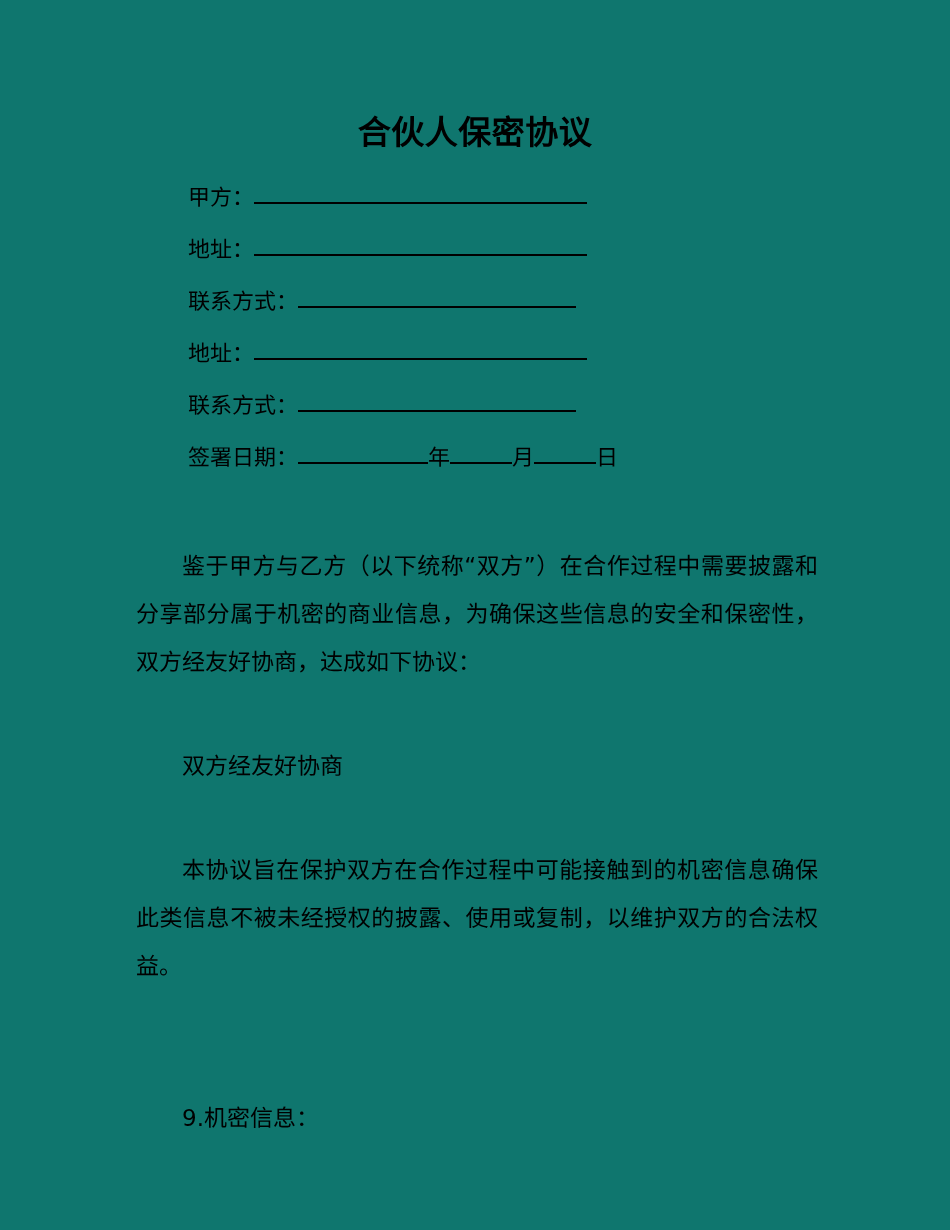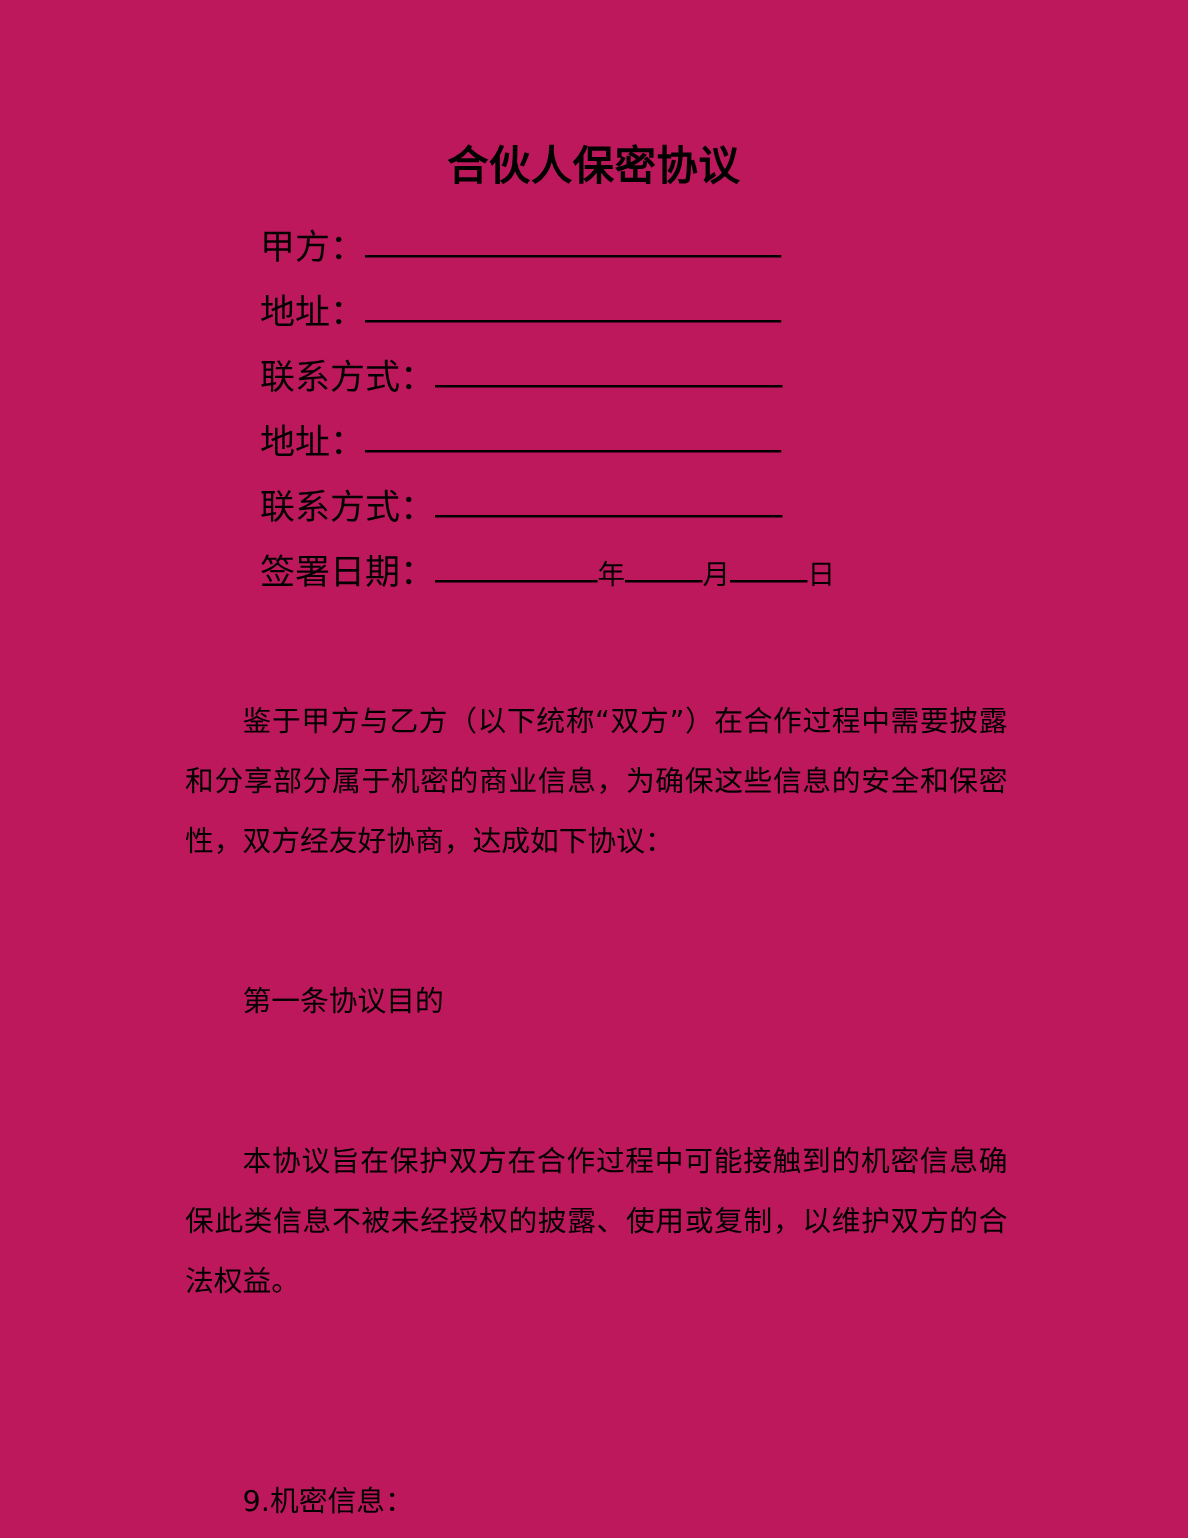--- a/index.html
+++ b/index.html
@@ -12,21 +12,21 @@
   body {
     font-family: "DejaVu Sans", "Liberation Sans", sans-serif;
     color: #000000;
     -webkit-font-smoothing: antialiased;
   }
 
   .page {
     position: relative;
     width: 950px;
     height: 1230px;
-    background: #be185d;
+    background: #0f766e;
     overflow: hidden;
     box-sizing: border-box;
   }
 
   
   .doc-title {
     position: absolute;
     left: 0;
     top: 112px;
     width: 950px;
@@ -50,23 +50,22 @@
     position: relative;
     height: 52px;
     line-height: 52px;
     font-size: 22px;
     white-space: nowrap;
     display: block;
   }
 
   .form-label {
     display: inline-block;
-    font-size: 28px;
+    font-size: 22px;
     vertical-align: baseline;
-    margin-left: 20px;
   }
 
   
   .rule {
     display: inline-block;
     vertical-align: baseline;
     border-bottom: 2px solid #000000;
     height: 20px;
     margin-bottom: 1px;
   }
@@ -94,21 +93,21 @@
     left: 132px;
     top: 538px;
     width: 690px;
   }
 
   .para {
     font-size: 23px;
     line-height: 48px;
     text-align: justify;
     text-justify: inter-character;
-    margin: 16px;
+    margin: 4px;
     text-indent: 2em;
     word-break: break-all;
   }
 
   .para.heading {
     text-indent: 2em;
   }
 
   .para.tight {
     text-indent: 2em;
@@ -153,21 +152,21 @@
     </div>
 
   </div>
 
   <div class="body-block">
 
     <p class="para">鉴于甲方与乙方（以下统称“双方”）在合作过程中需要披露和分享部分属于机密的商业信息，为确保这些信息的安全和保密性，双方经友好协商，达成如下协议：</p>
 
     <div class="spacer-line"></div>
 
-    <p class="para heading">第一条协议目的</p>
+    <p class="para heading">双方经友好协商</p>
 
     <div class="spacer-line"></div>
 
     <p class="para">本协议旨在保护双方在合作过程中可能接触到的机密信息确保此类信息不被未经授权的披露、使用或复制，以维护双方的合法权益。</p>
 
     <div class="spacer-line"></div>
 
 
     <div class="spacer-line"></div>
 

